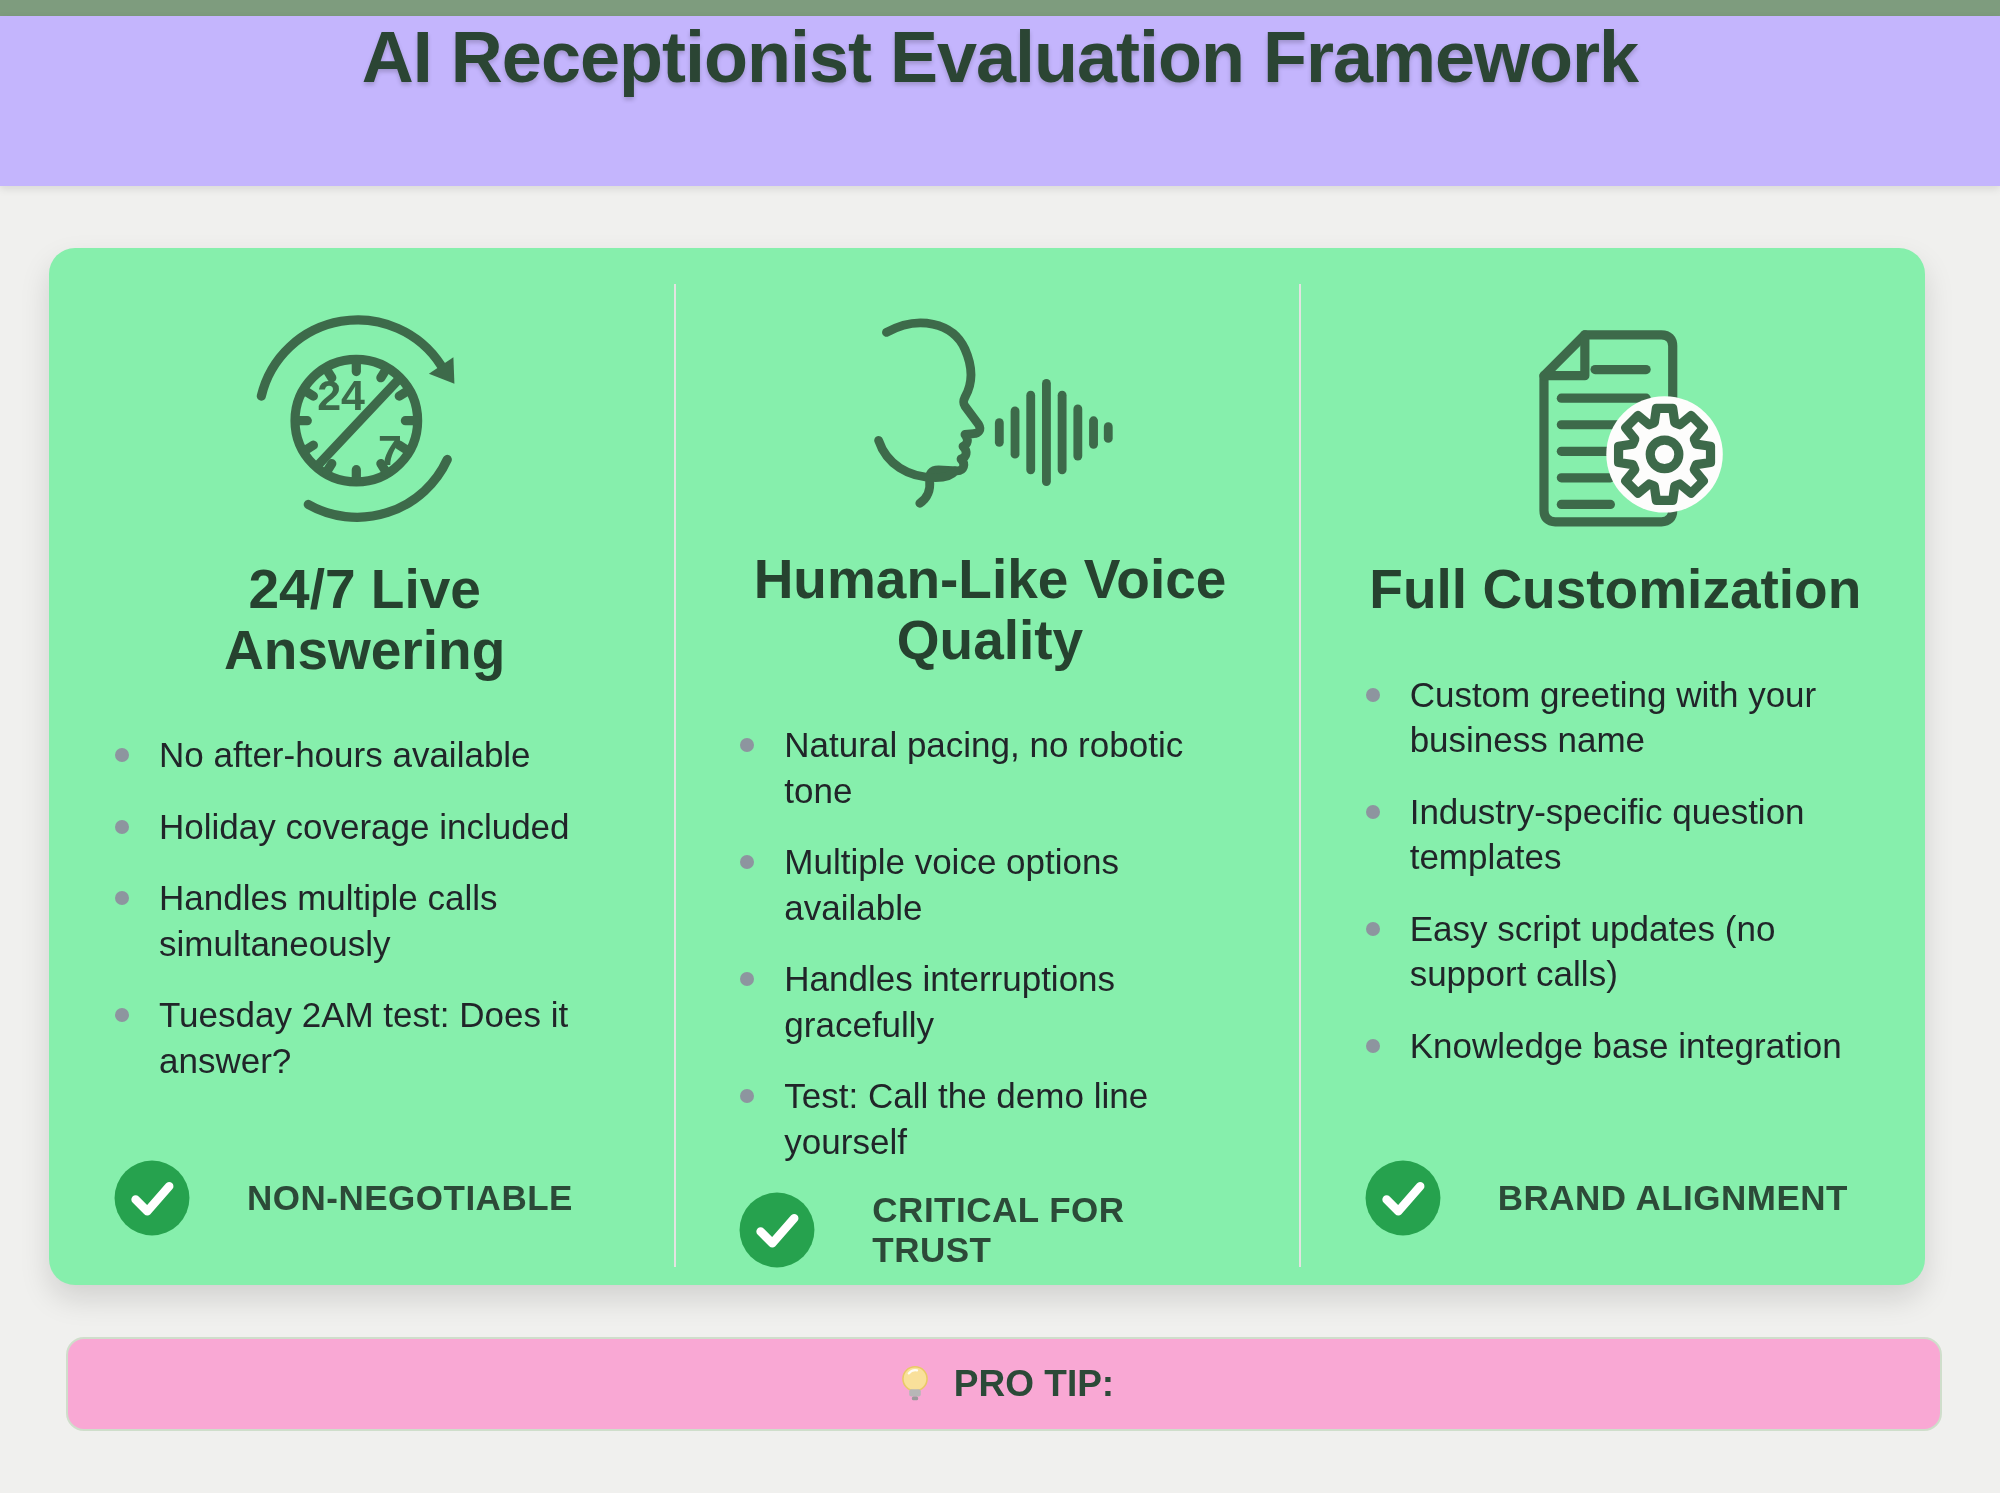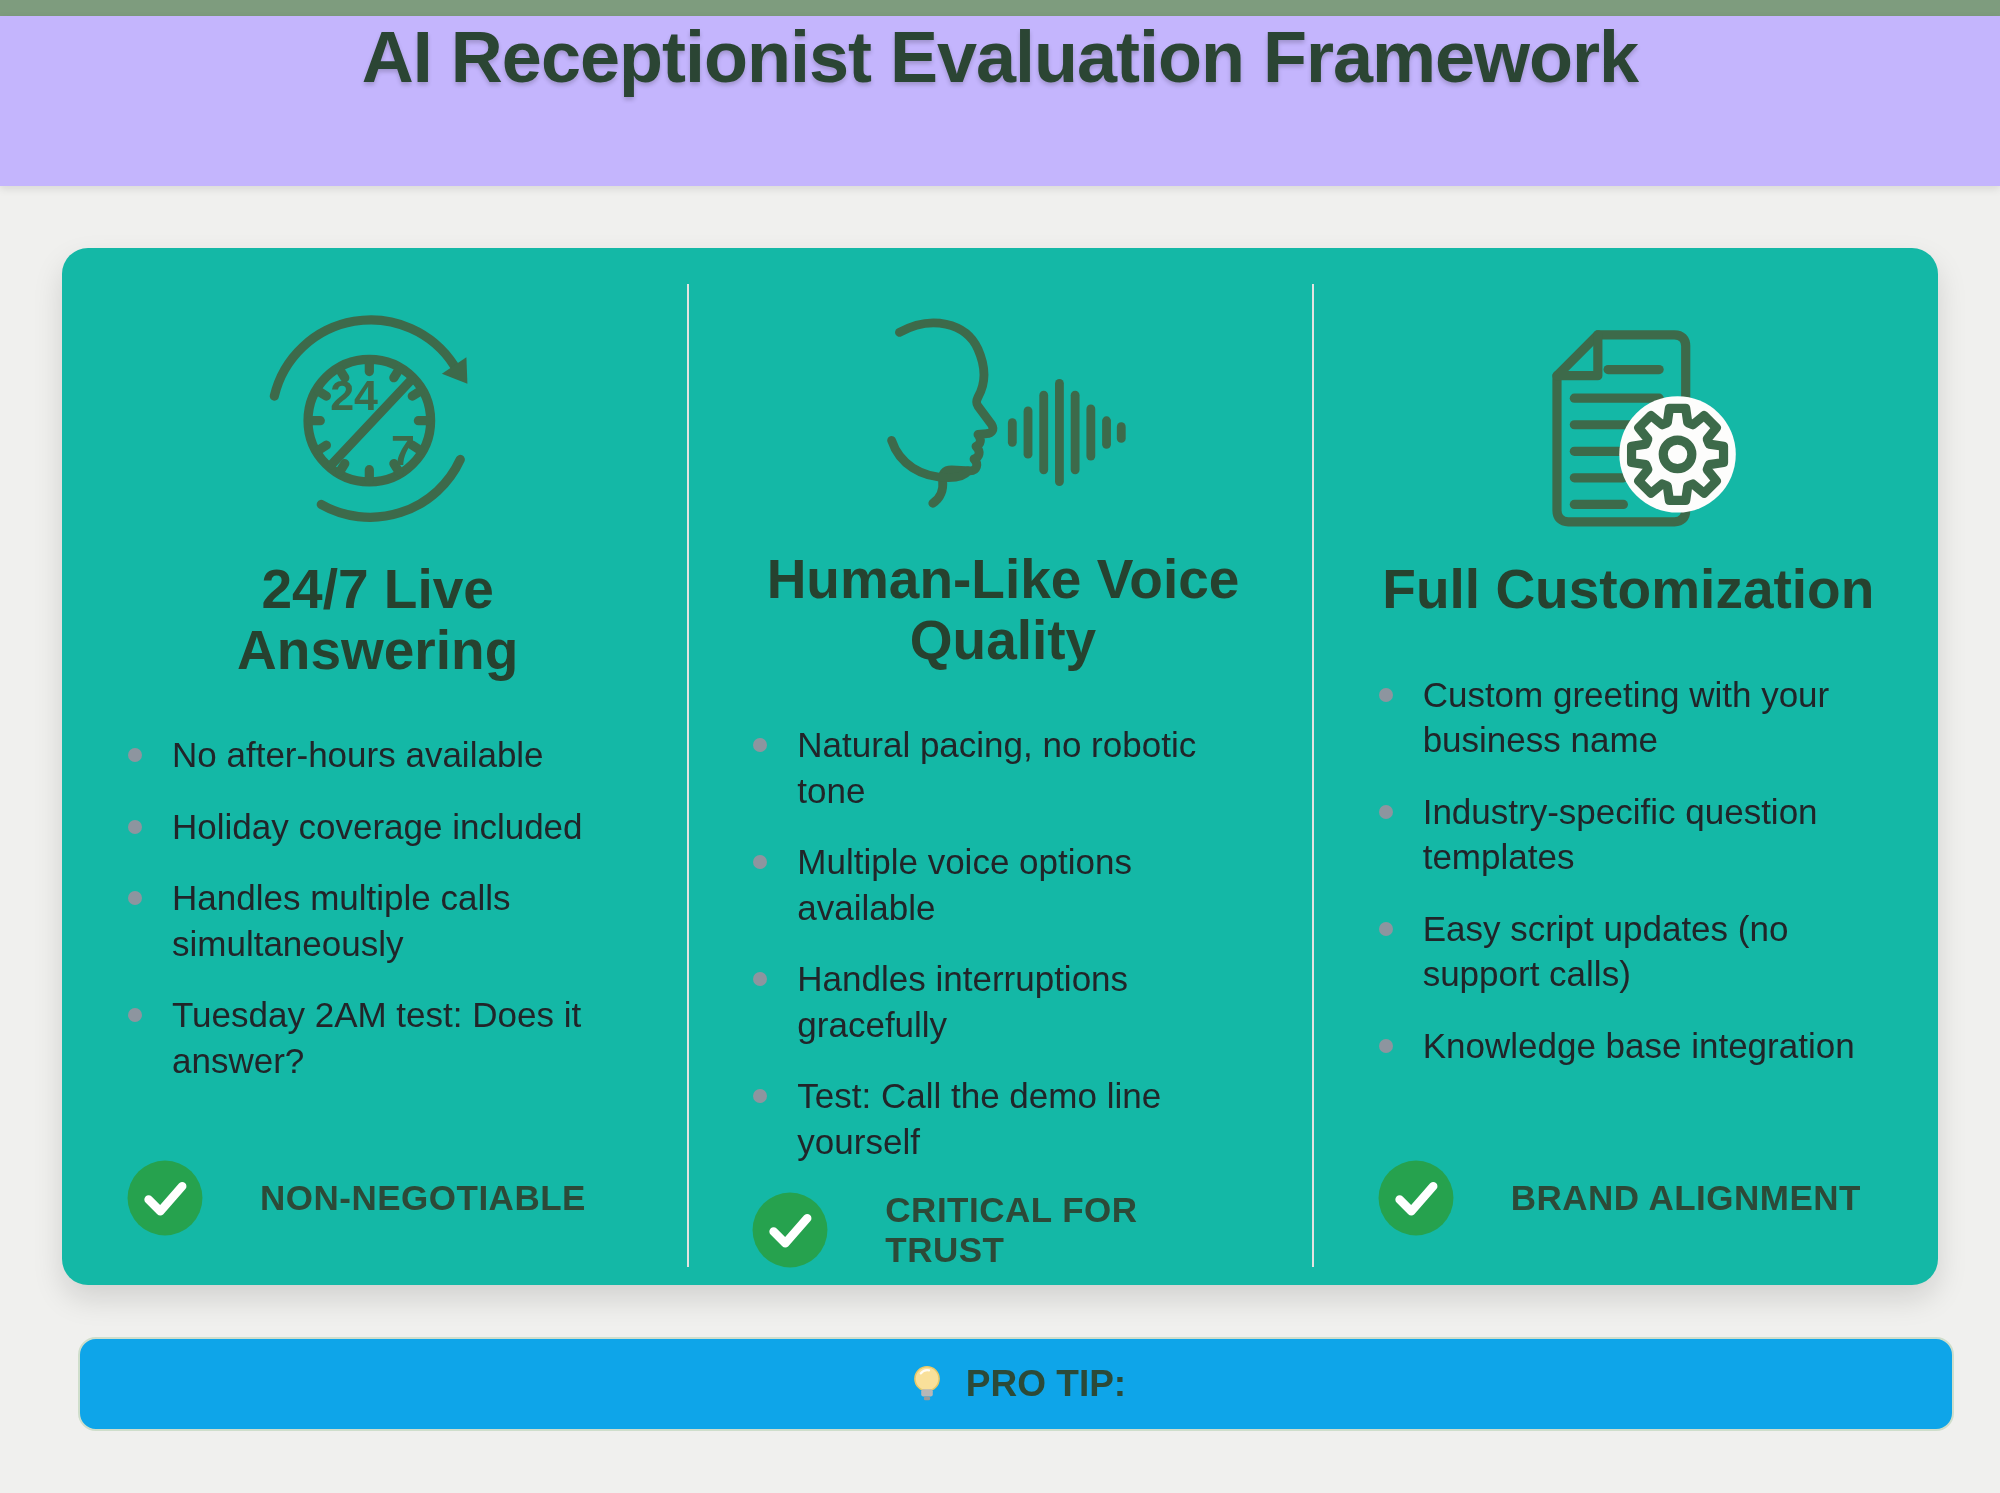--- a/index.html
+++ b/index.html
@@ -20,22 +20,22 @@
     display:flex;align-items:flex-start;justify-content:center;
     box-shadow:0 3px 8px rgba(0,0,0,.10);
   }
   .header h1{
     margin:0;
     font-size:72px;font-weight:700;letter-spacing:-1px;
     color:#2b4534;
     text-shadow:0 3px 4px rgba(0,0,0,.18);
   }
   .card{
-    position:absolute;left:62px;top:248px;width:1876px;height:1037px;
-    background:#14b8a6;border-radius:26px;
+    position:absolute;left:49px;top:248px;width:1876px;height:1037px;
+    background:#86efac;border-radius:26px;
     box-shadow:0 14px 30px rgba(0,0,0,.13);
     display:flex;
   }
   .vdivider{
     position:absolute;top:36px;bottom:18px;width:2px;background:#e3e3e1;
   }
   .vdivider.d1{left:625px;}
   .vdivider.d2{left:1250px;}
   .col{
     flex:1 1 0;
@@ -69,22 +69,22 @@
     margin-top:auto;
     display:flex;align-items:center;gap:56px;
   }
   .check{
     width:78px;height:78px;display:inline-block;flex:0 0 78px;
   }
   .badge-label{
     font-size:35px;font-weight:700;color:#2c4a38;letter-spacing:.5px;
   }
   .protip{
-    position:absolute;left:78px;top:1337px;width:1876px;height:94px;
-    background:#0ea5e9;border:2px solid #cfdecb;border-radius:18px;
+    position:absolute;left:66px;top:1337px;width:1876px;height:94px;
+    background:#f9a8d4;border:2px solid #cfdecb;border-radius:18px;
     box-sizing:border-box;
     display:flex;align-items:center;justify-content:center;gap:14px;
   }
   .bulb{width:42px;height:42px;display:inline-block;margin-right:4px;}
   .tip-label{font-size:37px;font-weight:700;color:#2c4a38;}
   .tip-text{font-size:37px;color:#2b3036;}
   .icon-svg{stroke:#3d6a4a;fill:none;stroke-width:9;stroke-linecap:round;stroke-linejoin:round;}
   .icon-svg text{stroke:none;fill:#3d6a4a;font-family:"Liberation Sans",sans-serif;font-weight:700;}
 </style>
 </head>

